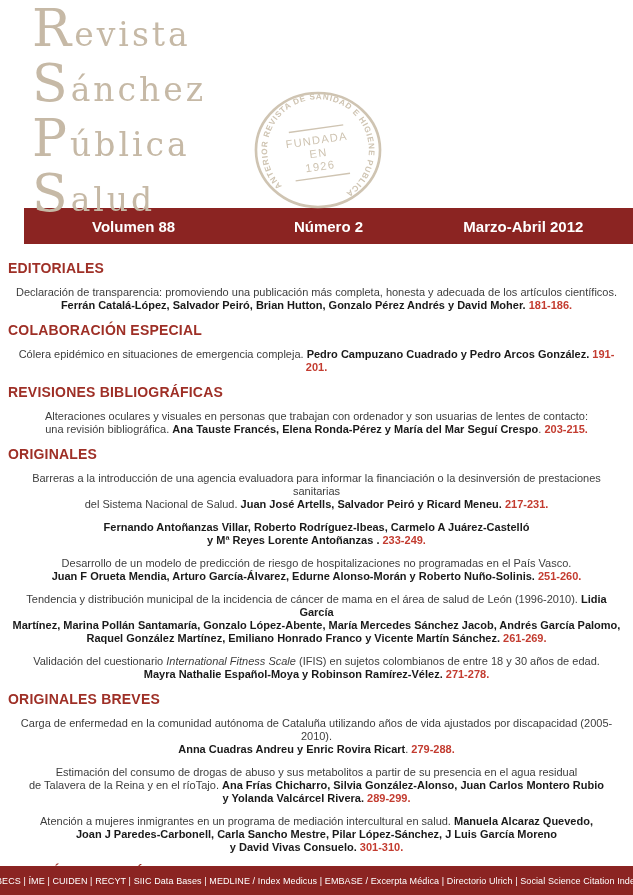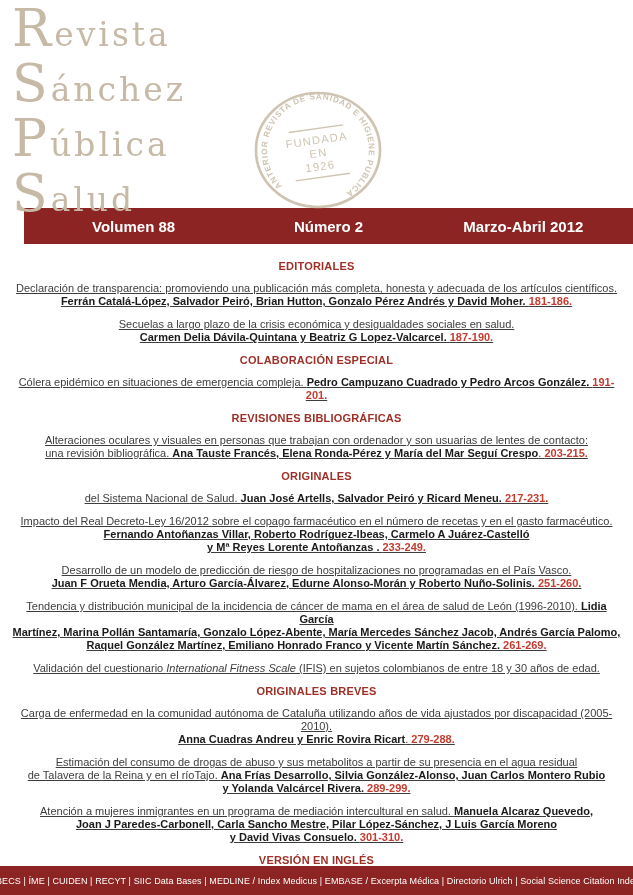--- a/index.html
+++ b/index.html
@@ -13,46 +13,46 @@
   html,body{background:#ffffff;}
   body{
     width:633px;height:895px;
     font-family:"Liberation Sans", sans-serif;
     position:relative;overflow:hidden;
   }
   .page{width:633px;height:895px;position:relative;background:#fff;}
 
   
   .masthead{position:relative;height:208px;background:#fff;}
-  .logo{padding:4px 0 0 12px;}
+  .logo{padding:4px 0 0 32px;}
   .logo-line{
     font-family:"DejaVu Serif", serif;
     font-size:33px;line-height:49px;
     color:var(--logo);letter-spacing:3px;
   }
   .logo-line::first-letter{font-size:52px;}
 
   .seal{position:absolute;left:252px;top:90px;width:132px;height:120px;color:var(--seal);}
 
   
   .banner{
     height:36px;background:var(--red);
     display:grid;grid-template-columns:36% 28% 36%;
     align-items:center;text-align:center;
     color:#ffffff;font-weight:bold;font-size:15px;margin-left:24px;
   }
 
   
   #toc{padding:6px 8px 0;}
   .section-heading{
-    color:var(--heading);font-weight:bold;font-size:11px;
-    text-align:center;margin:10px 0;letter-spacing:.2px;
+    color:var(--heading);font-weight:bold;font-size:14px;
+    text-align:left;margin:10px 0;letter-spacing:.2px;
   }
   .entry{margin:0 0 10px;font-size:11px;}
-  .line{text-align:center;line-height:13px;color:#3d3d3d;text-decoration:underline;}
+  .line{text-align:center;line-height:13px;color:#3d3d3d;}
   .plain{color:#3d3d3d;}
   .bold{font-weight:bold;color:#1a1a1a;}
   .italic{font-style:italic;color:#3d3d3d;}
   .pages{color:var(--pages);font-weight:bold;}
 
   
   .footer{
     position:absolute;left:0;right:0;bottom:0;height:29px;
     background:var(--red);color:#ffffff;
     display:flex;align-items:center;justify-content:center;
@@ -95,62 +95,59 @@
     <span>Número 2</span>
     <span>Marzo-Abril 2012</span>
   </div>
 
   <main id="toc">
       <div class="section-heading">EDITORIALES</div>
       <div class="entry">
         <div class="line"><span class="plain">Declaración de transparencia: promoviendo una publicación más completa, honesta y adecuada de los artículos científicos.</span></div>
         <div class="line"><span class="bold">Ferrán Catalá-López, Salvador Peiró, Brian Hutton, Gonzalo Pérez Andrés y David Moher. </span><span class="pages">181-186.</span></div>
       </div>
-      <div class="entry">
-        <div class="line"><span class="plain">Secuelas a largo plazo de la crisis económica y desigualdades sociales en salud.</span></div>
-        <div class="line"><span class="bold">Carmen Delia Dávila-Quintana y Beatriz G Lopez-Valcarcel. </span><span class="pages">187-190.</span></div>
-      </div>
       <div class="section-heading">COLABORACIÓN ESPECIAL</div>
       <div class="entry">
         <div class="line"><span class="plain">Cólera epidémico en situaciones de emergencia compleja. </span><span class="bold">Pedro Campuzano Cuadrado  y Pedro Arcos González. </span><span class="pages">191-201.</span></div>
       </div>
       <div class="section-heading">REVISIONES BIBLIOGRÁFICAS</div>
       <div class="entry">
         <div class="line"><span class="plain">Alteraciones oculares y visuales en  personas que trabajan con ordenador y son usuarias de lentes de contacto:</span></div>
         <div class="line"><span class="plain">una revisión bibliográfica. </span><span class="bold">Ana Tauste Francés, Elena Ronda-Pérez  y María del Mar Seguí Crespo</span><span class="plain">. </span><span class="pages">203-215.</span></div>
       </div>
       <div class="section-heading">ORIGINALES</div>
       <div class="entry">
+        <div class="line"><span class="plain">Barreras a la introducción de una agencia evaluadora para informar la financiación o la desinversión de prestaciones sanitarias</span></div>
         <div class="line"><span class="plain">del Sistema Nacional de Salud. </span><span class="bold">Juan José Artells, Salvador Peiró y Ricard Meneu. </span><span class="pages">217-231.</span></div>
       </div>
       <div class="entry">
-        <div class="line"><span class="plain">Impacto del Real Decreto-Ley 16/2012 sobre el copago farmacéutico en el número de  recetas y en el gasto farmacéutico.</span></div>
         <div class="line"><span class="bold">Fernando Antoñanzas Villar, Roberto Rodríguez-Ibeas, Carmelo A Juárez-Castelló</span></div>
         <div class="line"><span class="bold">y Mª Reyes Lorente Antoñanzas . </span><span class="pages">233-249.</span></div>
       </div>
       <div class="entry">
         <div class="line"><span class="plain">Desarrollo de un modelo de predicción de riesgo de hospitalizaciones no programadas en el País Vasco.</span></div>
         <div class="line"><span class="bold">Juan F Orueta Mendia, Arturo García-Álvarez, Edurne Alonso-Morán y Roberto Nuño-Solinis. </span><span class="pages">251-260.</span></div>
       </div>
       <div class="entry">
         <div class="line"><span class="plain">Tendencia y distribución municipal de la incidencia de cáncer de mama en el área de salud de León (1996-2010). </span><span class="bold">Lidia García</span></div>
         <div class="line"><span class="bold">Martínez, Marina Pollán Santamaría, Gonzalo López-Abente, María Mercedes Sánchez Jacob, Andrés García Palomo,</span></div>
         <div class="line"><span class="bold">Raquel González Martínez, Emiliano Honrado Franco y Vicente Martín Sánchez. </span><span class="pages">261-269.</span></div>
       </div>
       <div class="entry">
         <div class="line"><span class="plain">Validación del cuestionario </span><span class="italic">International Fitness Scale</span><span class="plain">  (IFIS) en sujetos colombianos de entre 18 y 30 años de edad.</span></div>
+        <div class="line"><span class="bold">Mayra Nathalie Español-Moya y Robinson Ramírez-Vélez. </span><span class="pages">271-278.</span></div>
       </div>
       <div class="section-heading">ORIGINALES BREVES</div>
       <div class="entry">
         <div class="line"><span class="plain">Carga de enfermedad en la comunidad autónoma de Cataluña utilizando años de vida ajustados por discapacidad (2005-2010).</span></div>
         <div class="line"><span class="bold">Anna Cuadras Andreu y Enric Rovira Ricart</span><span class="plain">. </span><span class="pages">279-288.</span></div>
       </div>
       <div class="entry">
         <div class="line"><span class="plain">Estimación del consumo de drogas de abuso y sus metabolitos a partir de su presencia en el agua residual</span></div>
-        <div class="line"><span class="plain">de Talavera de la Reina y en el ríoTajo. </span><span class="bold">Ana Frías Desarrollo, Silvia González-Alonso, Juan Carlos Montero Rubio</span></div>
+        <div class="line"><span class="plain">de Talavera de la Reina y en el ríoTajo. </span><span class="bold">Ana Frías Chicharro, Silvia González-Alonso, Juan Carlos Montero Rubio</span></div>
         <div class="line"><span class="bold">y Yolanda Valcárcel Rivera. </span><span class="pages">289-299.</span></div>
       </div>
       <div class="entry">
         <div class="line"><span class="plain">Atención a mujeres inmigrantes en un programa de mediación intercultural en salud. </span><span class="bold">Manuela Alcaraz Quevedo,</span></div>
         <div class="line"><span class="bold">Joan J Paredes-Carbonell, Carla Sancho Mestre, Pilar López-Sánchez, J Luis García Moreno</span></div>
         <div class="line"><span class="bold">y David Vivas Consuelo. </span><span class="pages">301-310.</span></div>
       </div>
       <div class="section-heading">VERSIÓN EN INGLÉS</div>
     </main>
 

